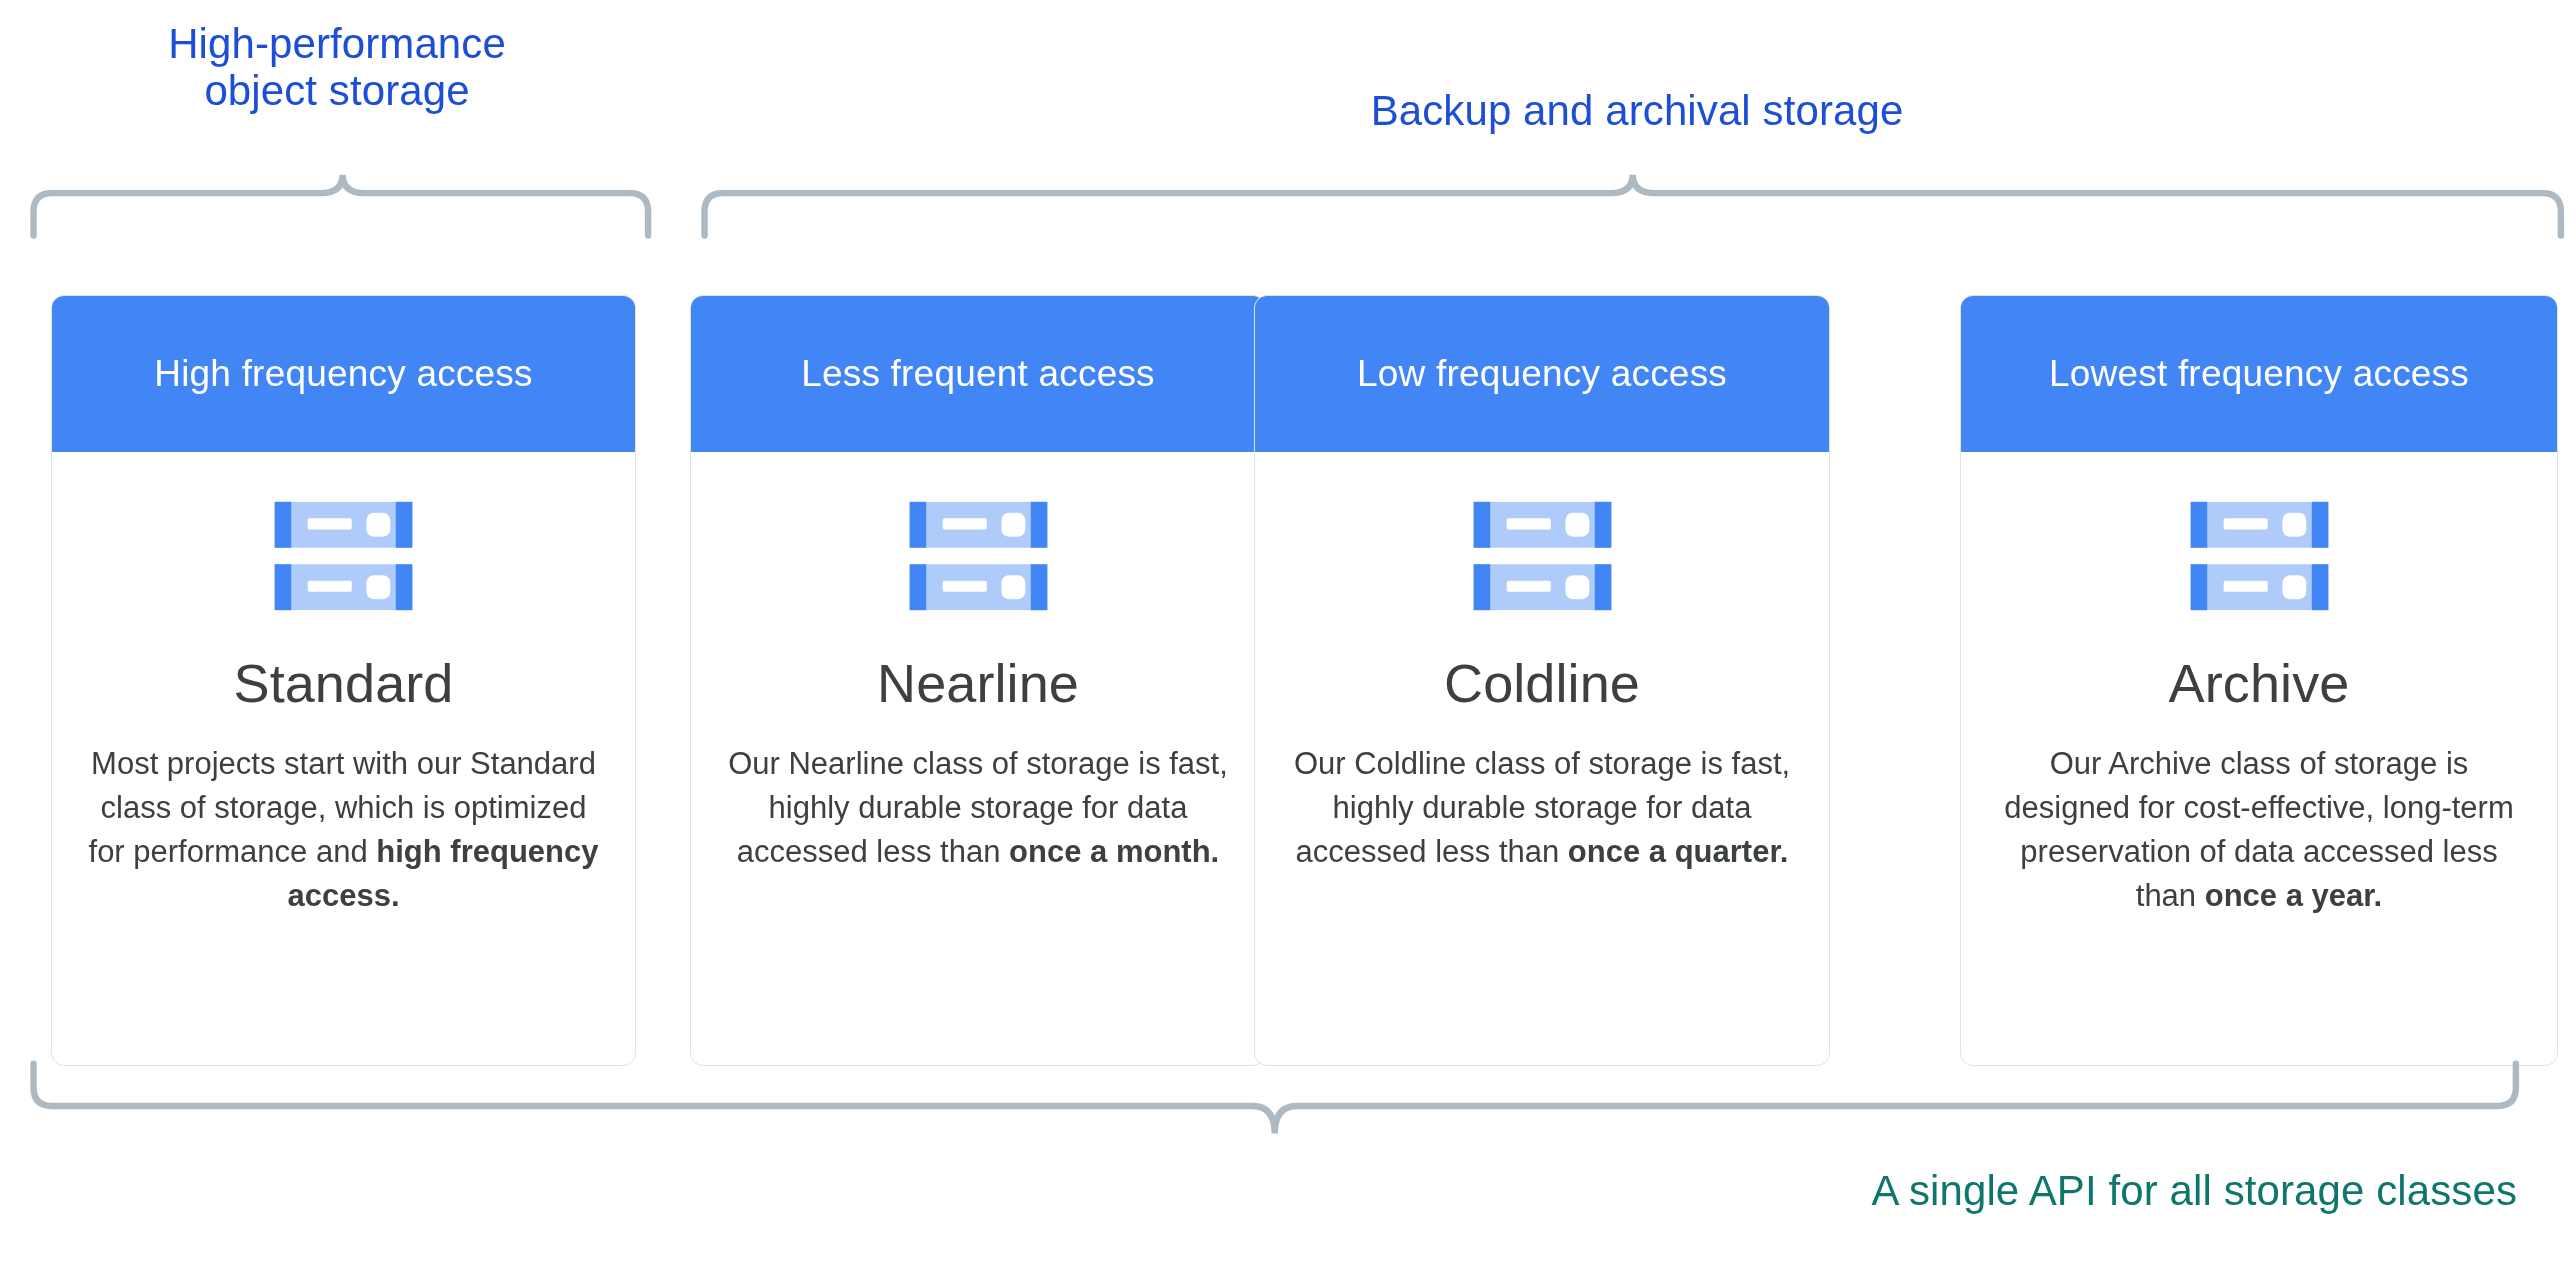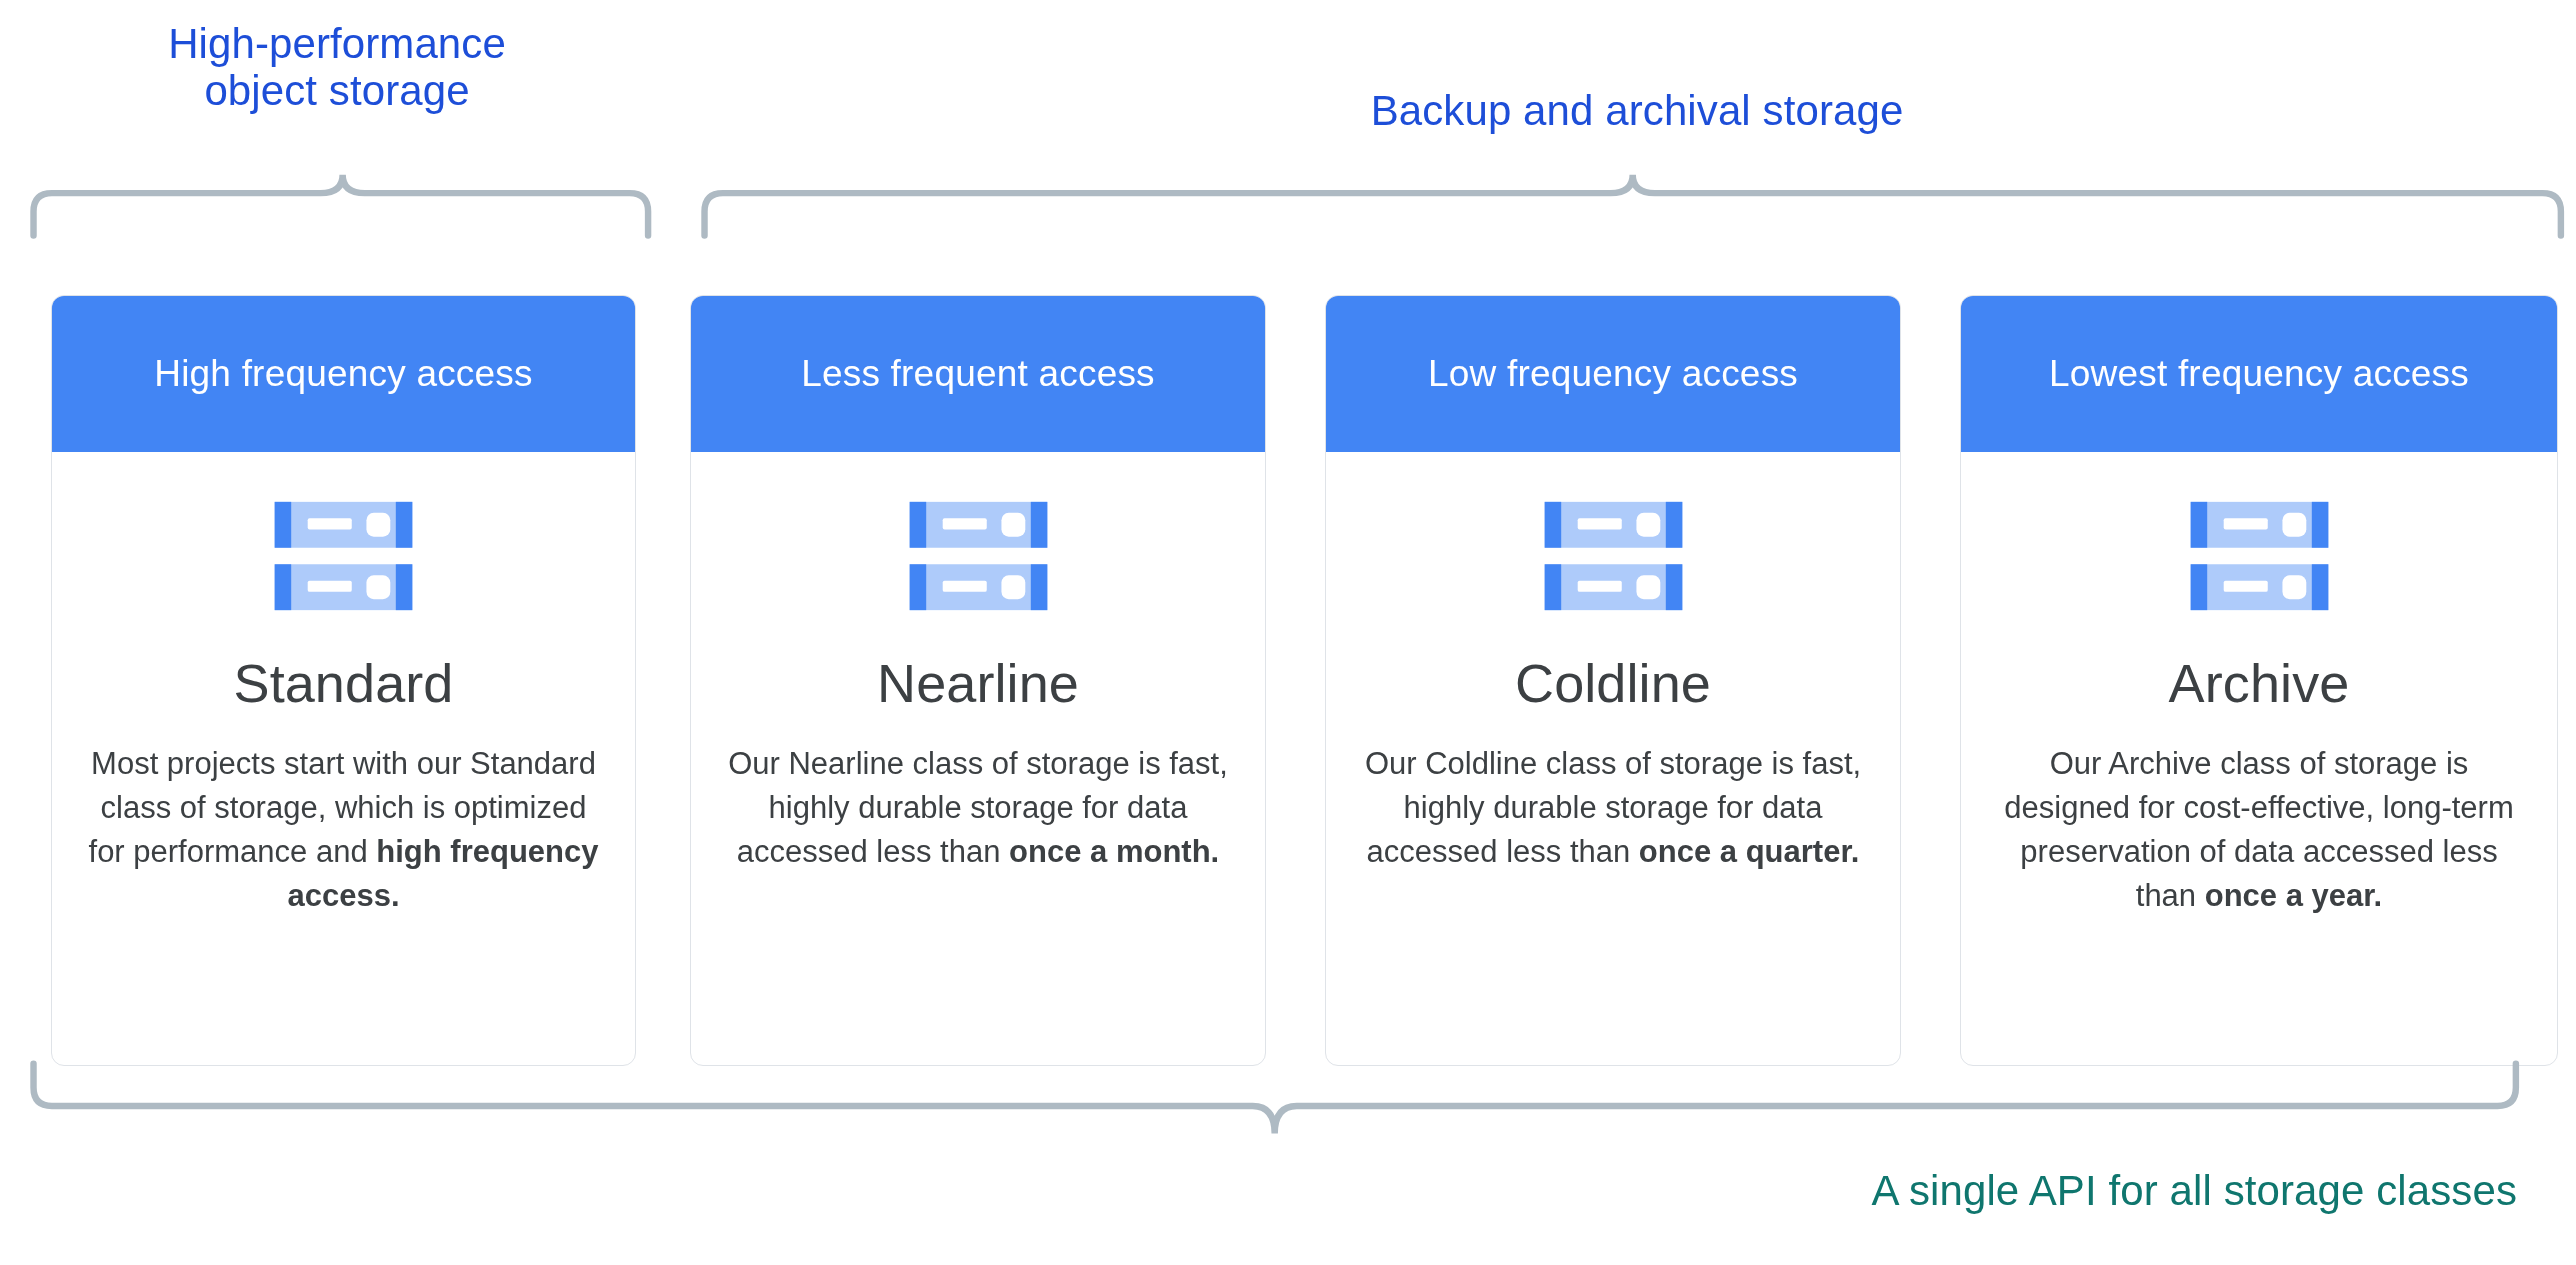--- a/index.html
+++ b/index.html
@@ -68,21 +68,21 @@
     height: 771px;
     background: #ffffff;
     border: 1.8px solid #dfe3e8;
     border-radius: 13px;
     overflow: hidden;
     display: flex;
     flex-direction: column;
   }
   .card.c1 { left: 51px;   width: 585px; }
   .card.c2 { left: 690px;  width: 576px; }
-  .card.c3 { left: 1325px; width: 576px; }
+  .card.c3 { left: 1254px; width: 576px; }
   .card.c4 { left: 1960px; width: 598px; }
 
   .card-header {
     height: 156px;
     background: #4285f4;
     color: #ffffff;
     display: flex;
     align-items: center;
     justify-content: center;
     font-size: 37px;

